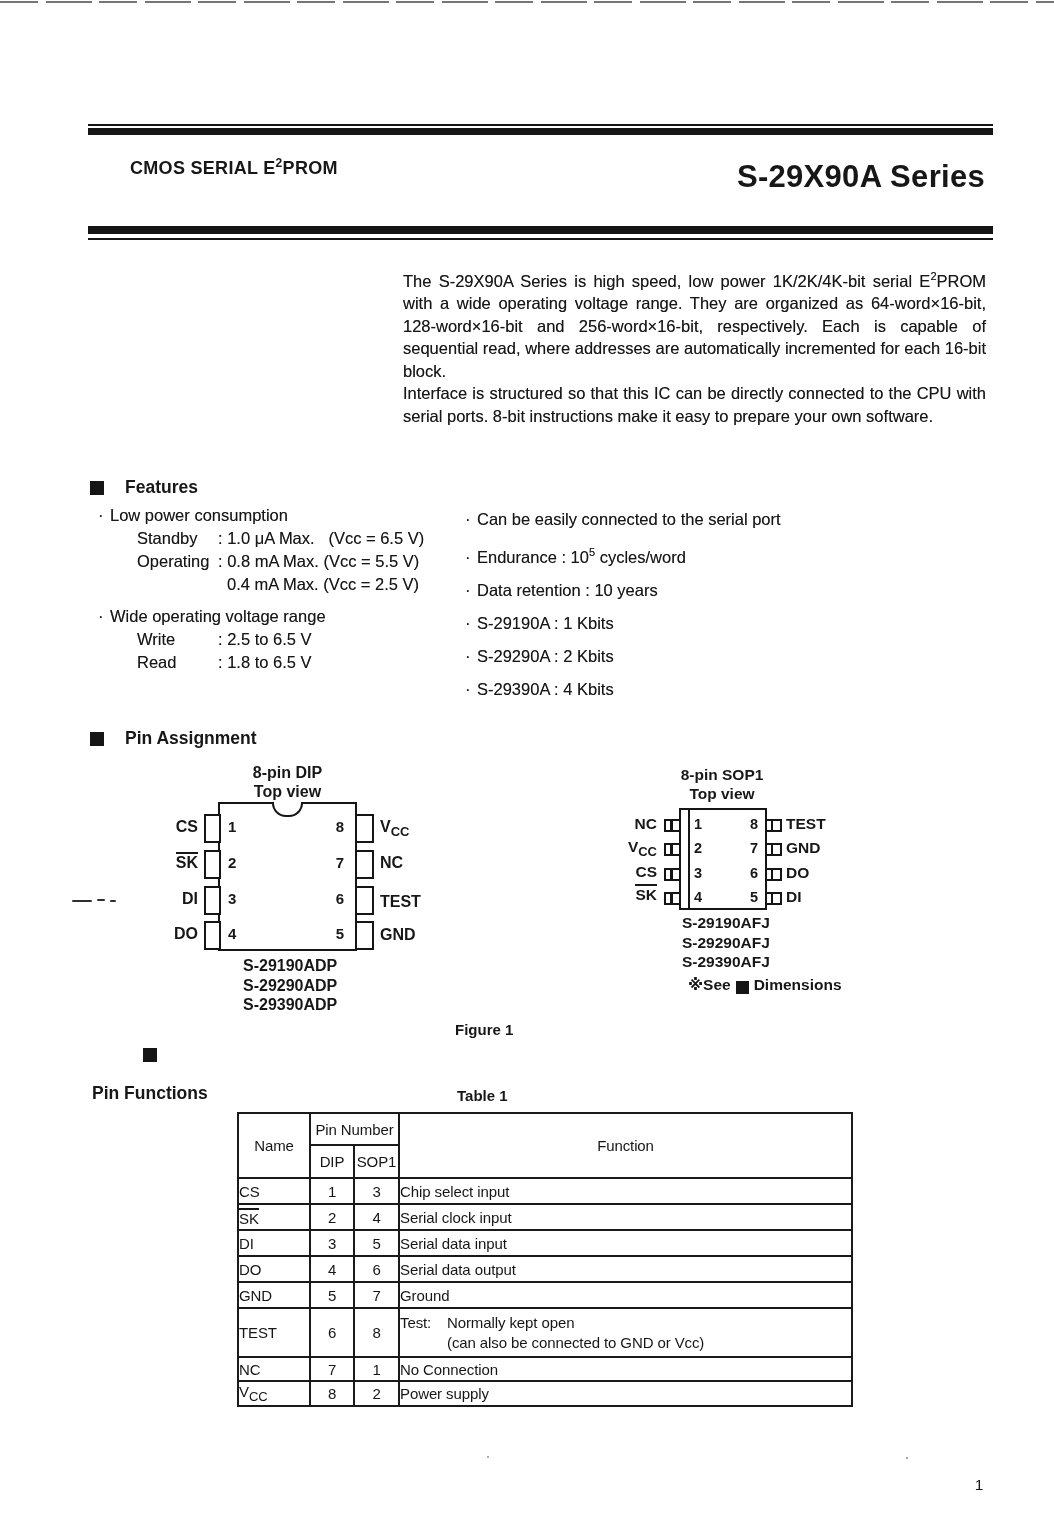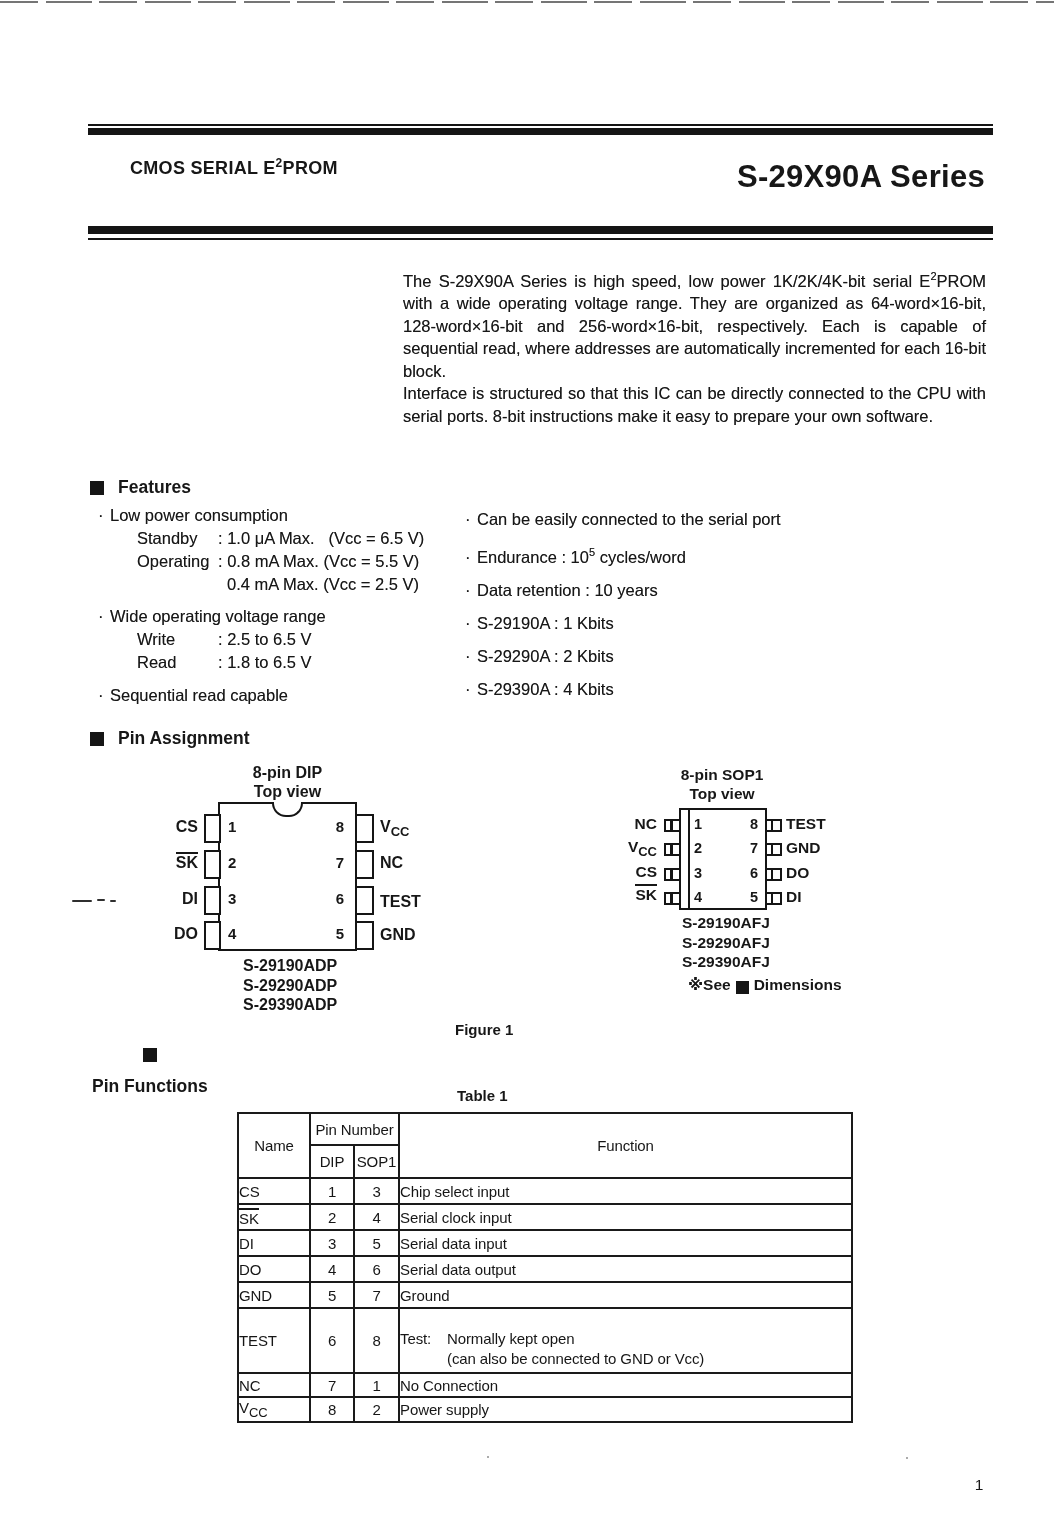--- a/index.html
+++ b/index.html
@@ -17,21 +17,21 @@
   .rule{position:absolute;background:#151515;}
   
   .brand{position:absolute;left:130px;top:156px;font-size:18px;font-weight:bold;letter-spacing:.3px;}
   .brand sup{font-size:12px;}
   .series{position:absolute;left:400px;top:159px;width:585px;text-align:right;font-size:31px;font-weight:bold;letter-spacing:.3px;}
   
   .intro{position:absolute;left:403px;top:265px;width:583px;font-size:16.5px;line-height:22.6px;
     text-align:justify;text-shadow:0 0 .4px rgba(20,20,20,.55);}
   .intro sup{font-size:11px;}
   
-  .sec-head{position:absolute;display:flex;align-items:center;gap:14px;font-weight:bold;font-size:17.5px;}
+  .sec-head{position:absolute;display:flex;align-items:center;gap:21px;font-weight:bold;font-size:17.5px;}
   .sq{width:14px;height:14px;background:#151515;flex:0 0 auto;}
   
   .feat{position:absolute;font-size:16.5px;text-shadow:0 0 .4px rgba(20,20,20,.5);}
   .f-line{line-height:23px;}
   .dot{display:inline-block;width:12px;}
   .f-kv{line-height:23px;margin-left:39px;display:flex;}
   .f-label{display:inline-block;width:81px;flex:0 0 auto;}
   .f-val{white-space:pre;}
   .f-cont{line-height:23px;margin-left:129px;white-space:pre;}
   .mt9{margin-top:9px;}.mt10{margin-top:10px;}
@@ -55,21 +55,21 @@
   .note{position:absolute;font-weight:bold;font-size:15.5px;display:flex;align-items:flex-end;white-space:nowrap;}
   .dim-sq{display:inline-block;width:13px;height:13px;background:#151515;margin:0 5px;}
   .figcap{position:absolute;font-weight:bold;font-size:15px;white-space:nowrap;}
   
   .tbl{position:absolute;left:237px;top:1112px;border-collapse:collapse;table-layout:fixed;
     font-size:15px;color:#161616;letter-spacing:-.1px;}
   .tbl td{border:2px solid #1a1a1a;padding:0;vertical-align:middle;overflow:hidden;}
   .tbl .c{text-align:center;}
   .name-cell{padding-left:8px;}
   .fn-cell{padding-left:7px;}
-  .test-l1{display:flex;line-height:20px;padding-top:20px;}
+  .test-l1{display:flex;line-height:20px;padding-top:4px;}
   .test-prefix{width:47px;flex:0 0 auto;}
   .test-l2{margin-left:47px;line-height:20px;padding-bottom:3px;}
   .pagenum{position:absolute;left:958px;top:1476px;width:42px;text-align:center;font-size:15.5px;}
 </style>
 </head>
 <body>
 
 <div id="page">
 
   <div class="top-edge"></div>
@@ -110,21 +110,20 @@
     <div class="f-cont">0.4 mA Max. (Vcc = 2.5 V)</div>
     <div class="f-line mt9"><span class="dot">·</span><span>Wide operating voltage range</span></div>
     <div class="f-kv">
         <span class="f-label">Write</span>
         <span class="f-val">: 2.5 to 6.5 V</span>
       </div>
     <div class="f-kv">
         <span class="f-label">Read</span>
         <span class="f-val">: 1.8 to 6.5 V</span>
       </div>
-    <div class="f-line mt10"><span class="dot">·</span><span>Sequential read capable</span></div>
   </div>
 
   <div class="feat feat-right" style="left:465px;top:508px;width:420px;">
     <div class="f-line"><span class="dot">·</span><span>Can be easily connected to the serial port</span></div>
     <div class="f-line"><span class="dot">·</span><span>Endurance : 10</span><sup>5</sup><span> cycles/word</span></div>
     <div class="f-line"><span class="dot">·</span><span>Data retention : 10 years</span></div>
     <div class="f-line"><span class="dot">·</span><span>S-29190A : 1 Kbits</span></div>
     <div class="f-line"><span class="dot">·</span><span>S-29290A : 2 Kbits</span></div>
     <div class="f-line"><span class="dot">·</span><span>S-29390A : 4 Kbits</span></div>
   </div>

